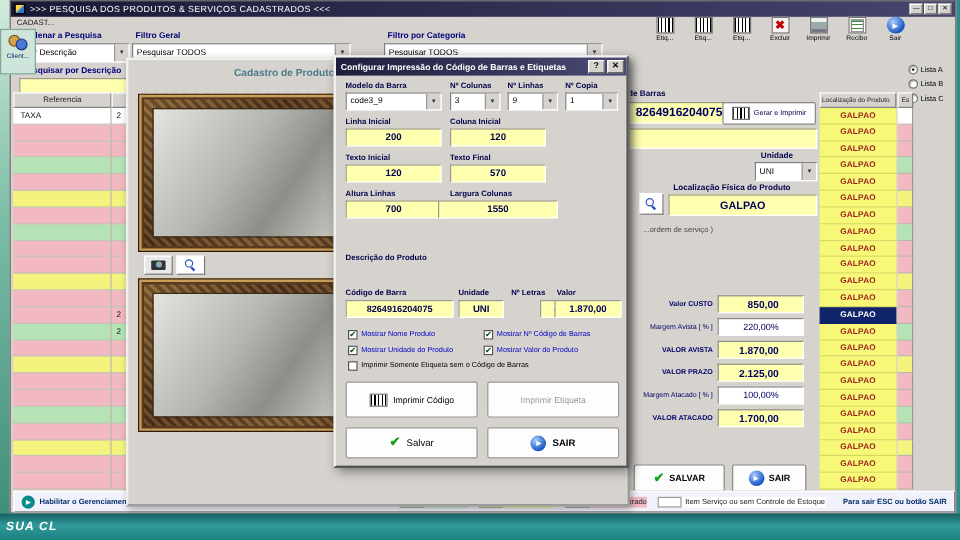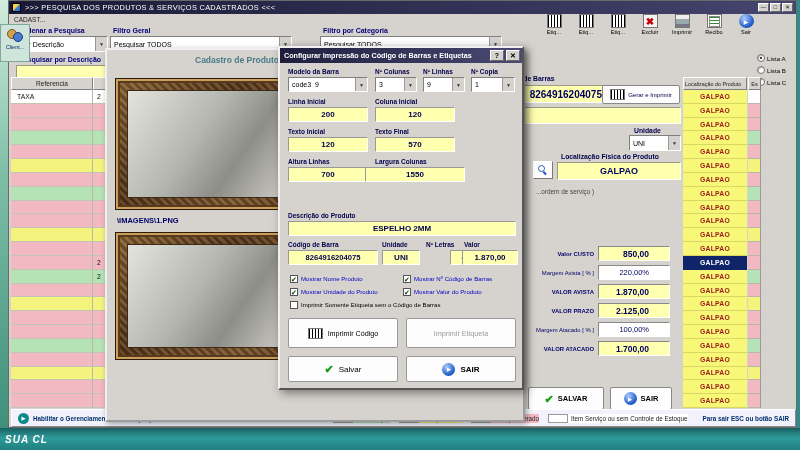--- a/index.html
+++ b/index.html
@@ -584,21 +584,20 @@
   <span class="people"></span>
   <span>Client...</span>
 </div>
 
 <div class="abs" id="cadastro">
   <div class="abs" id="cad-title">Cadastro de Produtos de Venda</div>
   <div class="abs frame" id="img1">
     <div class="mirror"></div>
   </div>
   <div class="abs pathrow" id="path1">
-    <span class="pathtext">\IMAGENS\1.PNG</span>
     <span class="pbtn cam">
         <span class="cam-ic"></span>
       </span>
     <span class="pbtn zoom">
         <span class="mag"></span>
       </span>
   </div>
   <div class="abs frame" id="img2">
     <div class="mirror"></div>
   </div>
@@ -643,21 +642,20 @@
   <span class="dlabel" id="dl-textend">Texto Final</span>
   <div class="dfield" id="df-textstart">120</div>
   <div class="dfield" id="df-textend">570</div>
 
   <span class="dlabel" id="dl-lineh">Altura Linhas</span>
   <span class="dlabel" id="dl-colw">Largura Colunas</span>
   <div class="dfield" id="df-lineh">700</div>
   <div class="dfield" id="df-colw">1550</div>
 
   <span class="dlabel" id="dl-desc">Descrição do Produto</span>
-  <div class="dfield" id="df-desc">ESPELHO 2MM</div>
 
   <span class="dlabel" id="dl-code">Código de Barra</span>
   <span class="dlabel" id="dl-unit">Unidade</span>
   <span class="dlabel" id="dl-letters">Nº Letras</span>
   <span class="dlabel" id="dl-value">Valor</span>
   <div class="dfield" id="df-code">8264916204075</div>
   <div class="dfield" id="df-unit">UNI</div>
   <div class="dfield" id="df-letters">42</div>
   <div class="dfield" id="df-value">1.870,00</div>
 

